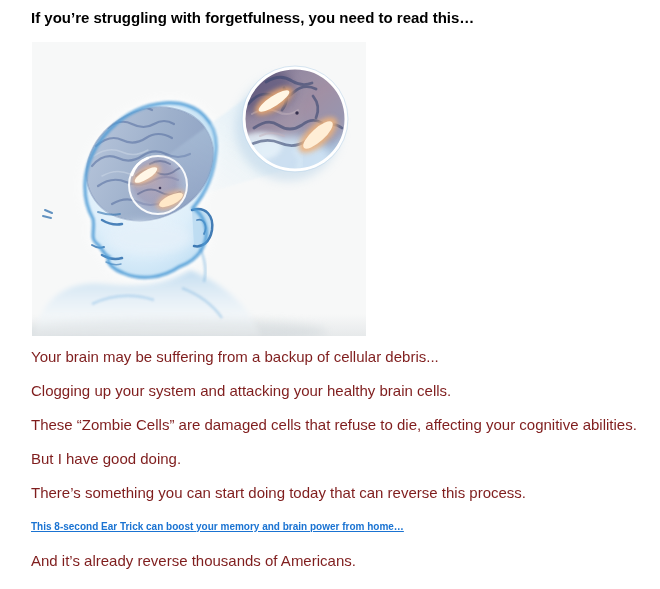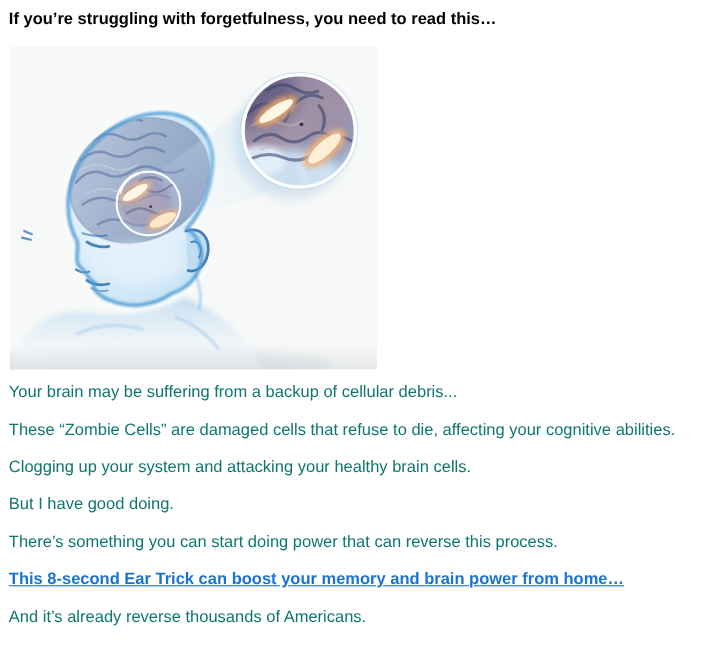--- a/index.html
+++ b/index.html
@@ -1,38 +1,38 @@
 <!DOCTYPE html>
 <html><head>
 <meta charset="utf-8">
 <style>
   html, body { margin: 0; padding: 0; background: #ffffff; }
   body {
     width: 660px; height: 589px;
     font-family: "Liberation Sans", sans-serif;
     overflow: hidden;
   }
-  .page { padding: 10px 24px 0 8px; }
+  .page { padding: 10px 8px 0 8px; margin-left: 23px; }
   .headline {
     margin: 0 0 16px 0;
     font-size: 15px; line-height: 16px; font-weight: bold;
     color: #000000;
   }
   .hero {
     margin: 0 0 13px 1px;
     width: 334px; height: 294px;
     display: block;
   }
   .hero svg { display: block; }
   p.body-line {
     margin: 0 0 18px 0;
     font-size: 15px; line-height: 16px;
-    color: #0f766e;
-  }
-  p.link-line { margin: 0 0 18px 0; font-size: 15px; line-height: 16px; }
+    color: #7f1d1d;
+  }
+  p.link-line { margin: 0 0 18px 0; font-size: 10px; line-height: 16px; }
   p.link-line a {
     color: #1a73d2;
     font-weight: bold;
     text-decoration: underline;
     cursor: pointer;
   }
 </style>
 </head>
 <body>
 
@@ -206,24 +206,24 @@
           <ellipse cx="286" cy="93" rx="19" ry="6.5" transform="rotate(-42 286 93)" fill="#ffeed6"></ellipse>
           <circle cx="265" cy="71" r="1.7" fill="#36314e"></circle>
         </g>
         <circle cx="263" cy="77" r="51" fill="none" stroke="#ffffff" stroke-width="3"></circle>
         <circle cx="263" cy="77" r="53" fill="none" stroke="#bed7eb" stroke-width="1" opacity="0.6"></circle>
       </g>
     </svg>
   </figure>
 
   <p class="body-line">Your brain may be suffering from a backup of cellular debris...</p>
+  <p class="body-line">Clogging up your system and attacking your healthy brain cells.</p>
   <p class="body-line">These “Zombie Cells” are damaged cells that refuse to die, affecting your cognitive abilities.</p>
-  <p class="body-line">Clogging up your system and attacking your healthy brain cells.</p>
   <p class="body-line">But I have good doing.</p>
-  <p class="body-line">There’s something you can start doing power that can reverse this process.</p>
+  <p class="body-line">There’s something you can start doing today that can reverse this process.</p>
 
   <p class="link-line">
     <a href="#">This 8-second Ear Trick can boost your memory and brain power from home…</a>
   </p>
 
   <p class="body-line">And it’s already reverse thousands of Americans.</p>
 
 </div>
 
 </body></html>

